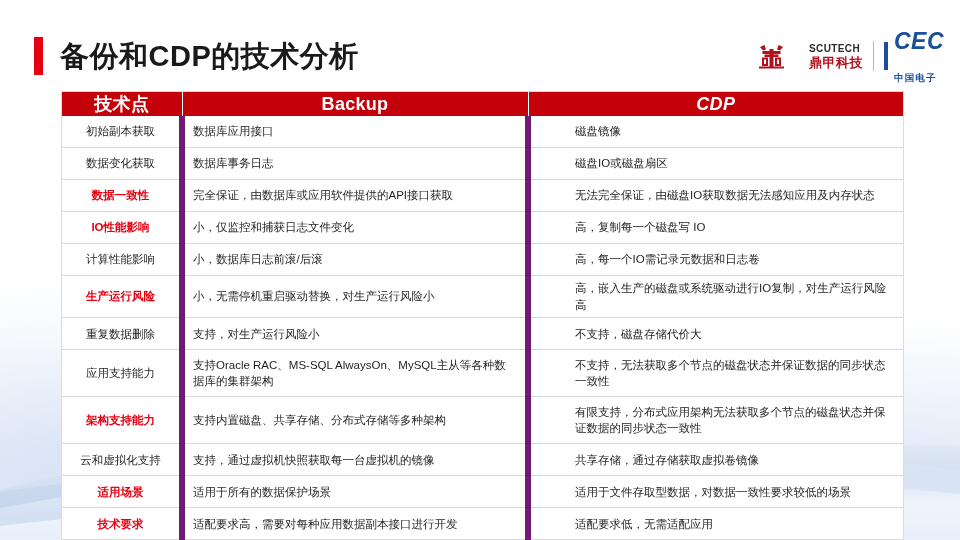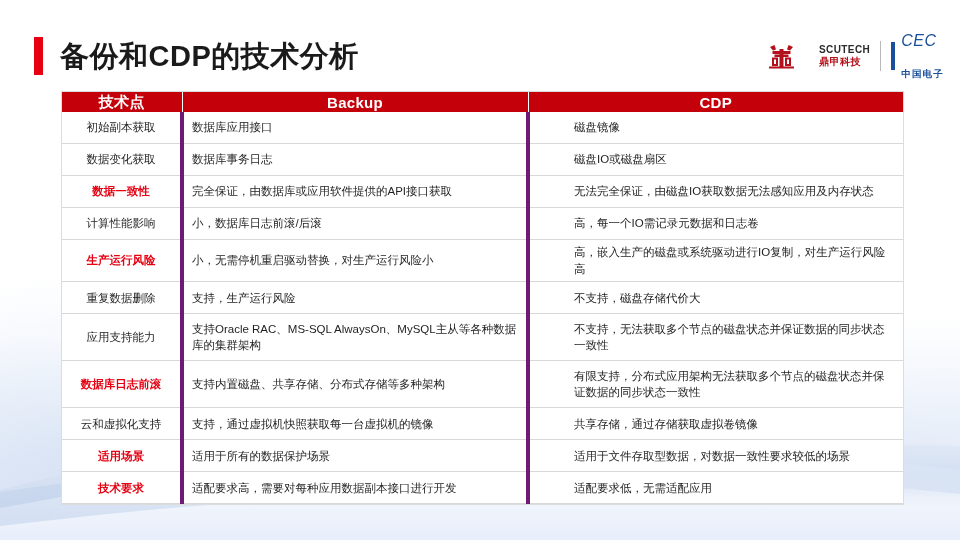--- a/index.html
+++ b/index.html
@@ -104,21 +104,21 @@
     line-height: 1;
     margin-left: 19px;
   }
   .scutech-en {
     font-size: 10px;
     font-weight: bold;
     color: #2b2b2b;
     letter-spacing: 0.4px;
   }
   .scutech-cn {
-    font-size: 10px;
+    font-size: 13px;
     font-weight: bold;
     color: #b3111b;
     letter-spacing: 0.5px;
     margin-top: 2px;
   }
   .logo-divider {
     width: 1px;
     height: 30px;
     background: #b9b9b9;
     margin: 0 10px;
@@ -135,22 +135,22 @@
     margin-right: 6px;
     flex: 0 0 auto;
   }
   .cec-words {
     display: flex;
     flex-direction: column;
     justify-content: center;
     line-height: 1;
   }
   .cec-en {
-    font-size: 16px;
-    font-weight: normal;
+    font-size: 23px;
+    font-weight: bold;
     font-style: italic;
     color: #1a4f9c;
     letter-spacing: 0.5px;
   }
   .cec-cn {
     font-size: 9.5px;
     font-weight: bold;
     color: #1a4f9c;
     letter-spacing: 1.2px;
     margin-top: 20px;
@@ -170,35 +170,35 @@
     background: #ffffff;
     box-shadow: 0 0 0 1px #dcdcdc;
   }
   table.cmp col.c-point { width: 120px; }
   table.cmp col.c-backup { width: 346px; }
   table.cmp col.c-cdp { width: 375px; }
 
   table.cmp thead th {
     background: #c4000a;
     color: #ffffff;
-    font-size: 15px;
+    font-size: 18px;
     font-weight: bold;
     height: 20px;
     padding: 0 6px;
     text-align: center;
     border-right: 1px solid #ffffff;
     letter-spacing: 0.3px;
   }
-  table.cmp thead th:last-child { border-right: none; }
+  table.cmp thead th:last-child { border-right: none; font-style: italic; }
 
   table.cmp tbody td {
     font-size: 11.5px;
     color: #1f1f1f;
     border-bottom: 1px solid #d8d8d8;
-    border-right: 4px solid #701a75;
+    border-right: 6px solid #701a75;
     padding: 4px 8px;
     vertical-align: middle;
     line-height: 1.45;
     background: #ffffff;
   }
   table.cmp tbody td:last-child { border-right: none; padding-left: 44px; }
   table.cmp tbody tr:last-child td { border-bottom: 1px solid #d8d8d8; }
 
   td.point {
     text-align: center;
@@ -301,41 +301,46 @@
             <td class="point">数据变化获取</td>
             <td>数据库事务日志</td>
             <td>磁盘IO或磁盘扇区</td>
           </tr>
           <tr class="r1">
             <td class="point hl">数据一致性</td>
             <td>完全保证，由数据库或应用软件提供的API接口获取</td>
             <td>无法完全保证，由磁盘IO获取数据无法感知应用及内存状态</td>
           </tr>
           <tr class="r1">
+            <td class="point hl">IO性能影响</td>
+            <td>小，仅监控和捕获日志文件变化</td>
+            <td>高，复制每一个磁盘写 IO</td>
+          </tr>
+          <tr class="r1">
             <td class="point">计算性能影响</td>
             <td>小，数据库日志前滚/后滚</td>
             <td>高，每一个IO需记录元数据和日志卷</td>
           </tr>
           <tr class="r1">
             <td class="point hl">生产运行风险</td>
             <td>小，无需停机重启驱动替换，对生产运行风险小</td>
             <td>高，嵌入生产的磁盘或系统驱动进行IO复制，对生产运行风险高</td>
           </tr>
           <tr class="r1">
             <td class="point">重复数据删除</td>
-            <td>支持，生产运行风险</td>
+            <td>支持，对生产运行风险小</td>
             <td>不支持，磁盘存储代价大</td>
           </tr>
           <tr class="r2">
             <td class="point">应用支持能力</td>
             <td>支持Oracle RAC、MS-SQL AlwaysOn、MySQL主从等各种数据库的集群架构</td>
             <td>不支持，无法获取多个节点的磁盘状态并保证数据的同步状态一致性</td>
           </tr>
           <tr class="r2">
-            <td class="point hl">数据库日志前滚</td>
+            <td class="point hl">架构支持能力</td>
             <td>支持内置磁盘、共享存储、分布式存储等多种架构</td>
             <td>有限支持，分布式应用架构无法获取多个节点的磁盘状态并保证数据的同步状态一致性</td>
           </tr>
           <tr class="r1">
             <td class="point">云和虚拟化支持</td>
             <td>支持，通过虚拟机快照获取每一台虚拟机的镜像</td>
             <td>共享存储，通过存储获取虚拟卷镜像</td>
           </tr>
           <tr class="r1">
             <td class="point hl">适用场景</td>

